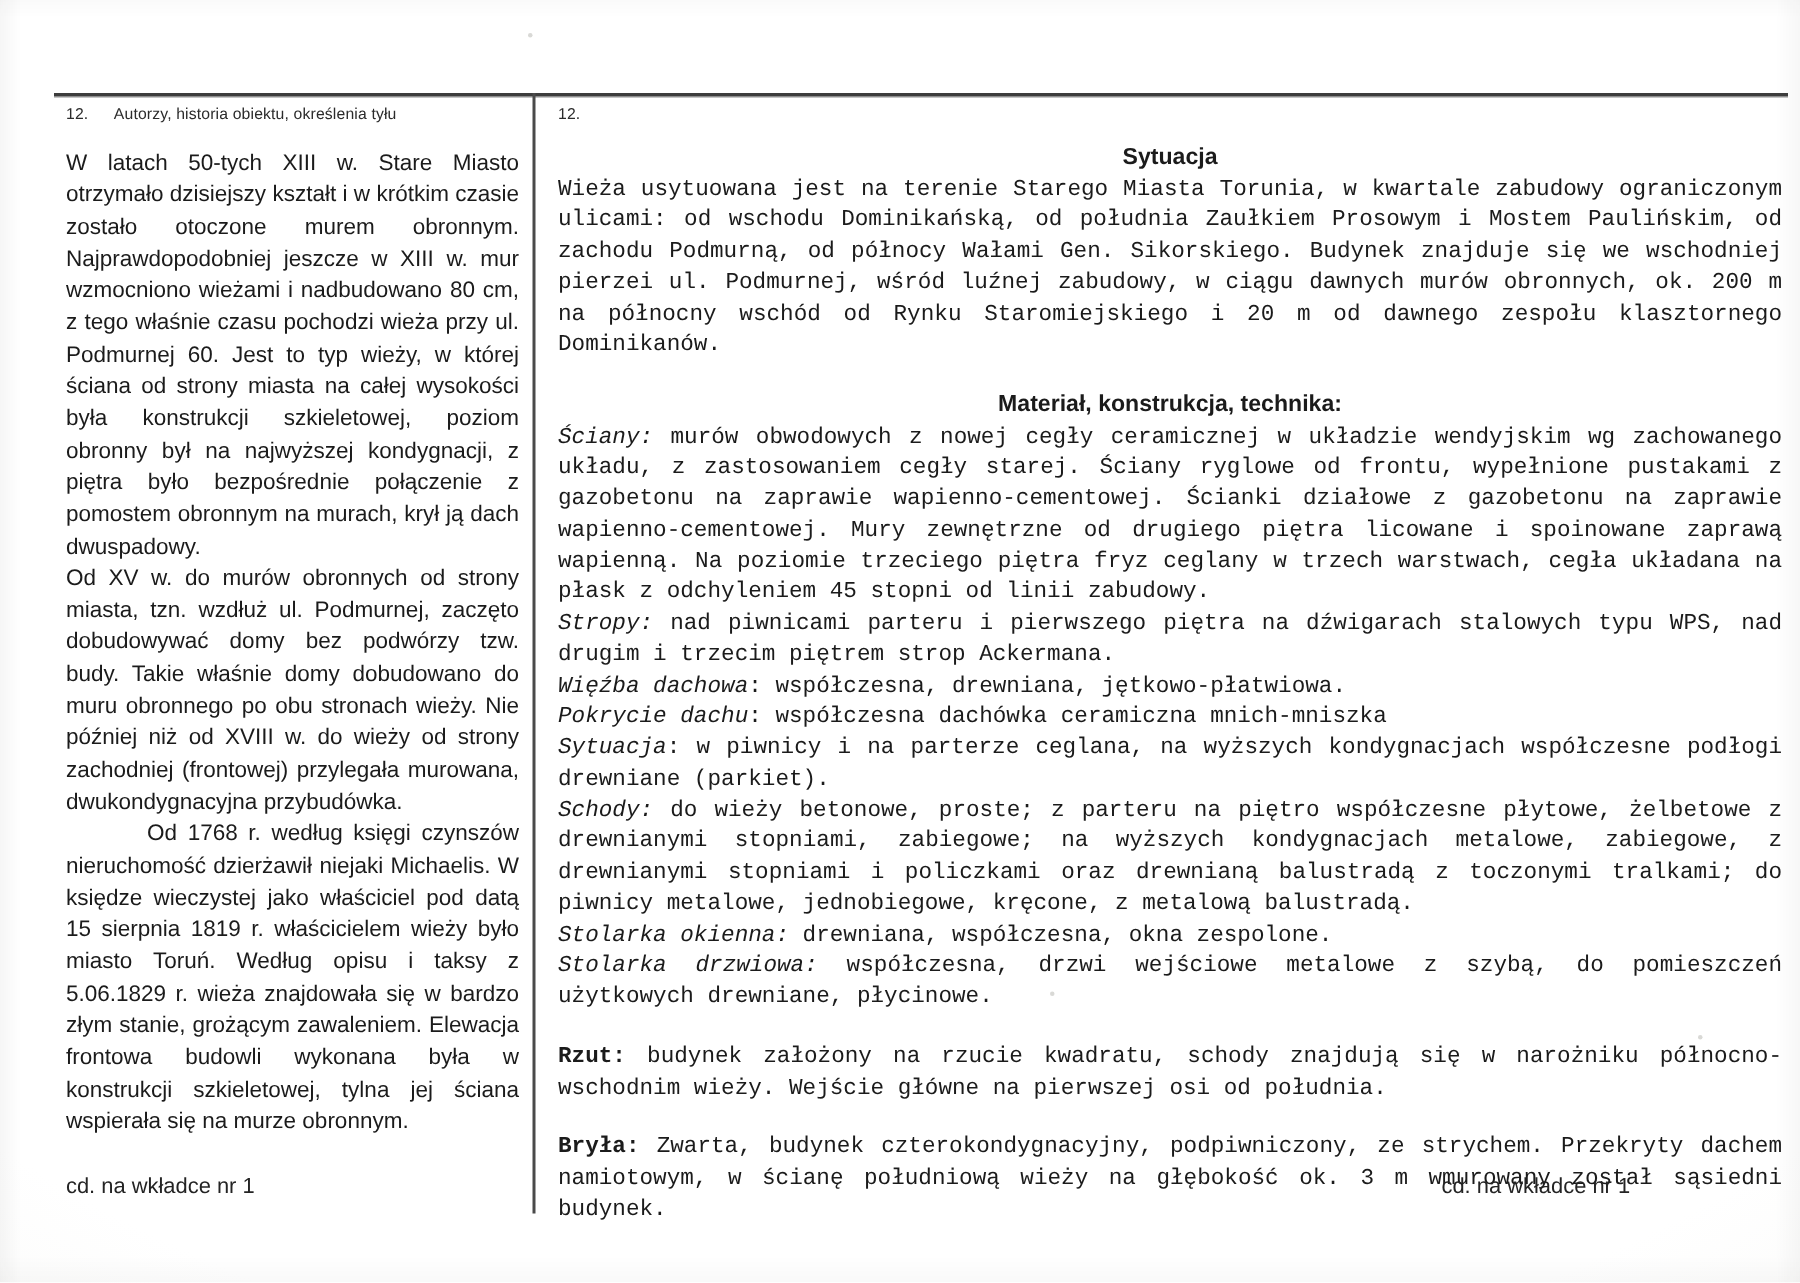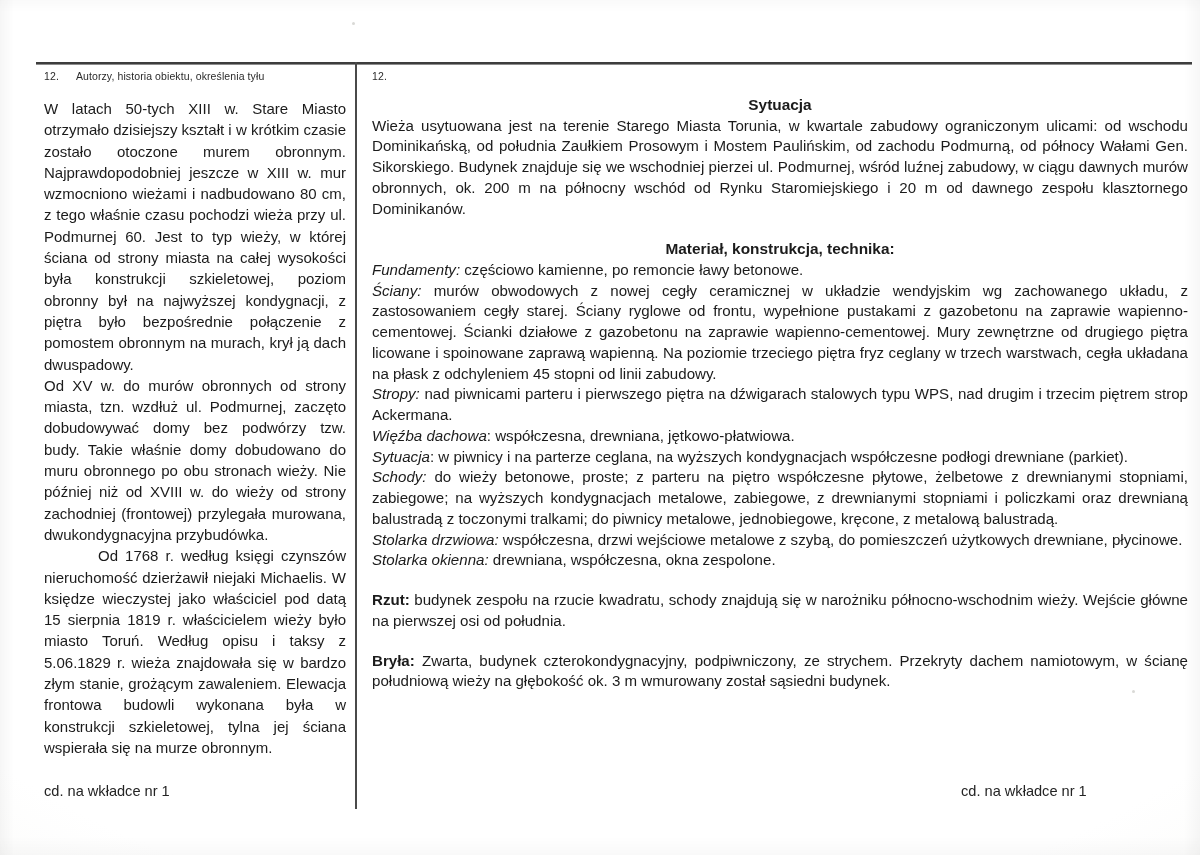--- a/index.html
+++ b/index.html
@@ -138,20 +138,21 @@
     text-align: center;
   }
   .spacer-md { height: 19px; }
 
   .term { font-style: italic; }
   .term-b { font-weight: bold; }
 
   .block {
     margin: 0;
     text-align: justify;
+    font-family: Liberation Mono, monospace;
   }
 
   .footer-left {
     position: absolute;
     left: 44px;
     top: 783px;
     font-size: 14.6px;
     color: #242424;
   }
   .footer-right {
@@ -209,40 +210,40 @@
 
         <div class="body">
 
           <h3 class="section">Sytuacja</h3>
           <p class="block">Wieża usytuowana jest na terenie Starego Miasta Torunia, w kwartale zabudowy ograniczonym ulicami: od wschodu Dominikańską, od południa Zaułkiem Prosowym i Mostem Paulińskim, od zachodu Podmurną, od północy Wałami Gen. Sikorskiego. Budynek znajduje się we wschodniej pierzei ul. Podmurnej, wśród luźnej zabudowy, w ciągu dawnych murów obronnych, ok. 200 m na północny wschód od Rynku Staromiejskiego i 20 m od dawnego zespołu klasztornego Dominikanów.</p>
 
           <div class="spacer-md"></div>
 
           <h3 class="section">Materiał, konstrukcja, technika:</h3>
 
-          <p class="block"><span class="term">Fundamenty:</span><span> częściowo kamienne, po remoncie ławy betonowe.</span></p>
 
           <p class="block"><span class="term">Ściany:</span><span> murów obwodowych z nowej cegły ceramicznej w układzie wendyjskim wg zachowanego układu, z zastosowaniem cegły starej. Ściany ryglowe od frontu, wypełnione pustakami z gazobetonu na zaprawie wapienno-cementowej. Ścianki działowe z gazobetonu na zaprawie wapienno-cementowej. Mury zewnętrzne od drugiego piętra licowane i spoinowane zaprawą wapienną. Na poziomie trzeciego piętra fryz ceglany w trzech warstwach, cegła układana na płask z odchyleniem 45 stopni od linii zabudowy.</span></p>
 
           <p class="block"><span class="term">Stropy:</span><span> nad piwnicami parteru i pierwszego piętra na dźwigarach stalowych typu WPS, nad drugim i trzecim piętrem strop Ackermana.</span></p>
 
           <p class="block"><span class="term">Więźba dachowa</span><span>: współczesna, drewniana, jętkowo-płatwiowa.</span></p>
 
+          <p class="block"><span class="term">Pokrycie dachu</span><span>: współczesna dachówka ceramiczna mnich-mniszka</span></p>
 
           <p class="block"><span class="term">Sytuacja</span><span>: w piwnicy i na parterze ceglana, na wyższych kondygnacjach współczesne podłogi drewniane (parkiet).</span></p>
 
           <p class="block"><span class="term">Schody:</span><span> do wieży betonowe, proste; z parteru na piętro współczesne płytowe, żelbetowe z drewnianymi stopniami, zabiegowe; na wyższych kondygnacjach metalowe, zabiegowe, z drewnianymi stopniami i policzkami oraz drewnianą balustradą z toczonymi tralkami; do piwnicy metalowe, jednobiegowe, kręcone, z metalową balustradą.</span></p>
 
+          <p class="block"><span class="term">Stolarka okienna:</span><span> drewniana, współczesna, okna zespolone.</span></p>
+
           <p class="block"><span class="term">Stolarka drzwiowa:</span><span> współczesna, drzwi wejściowe metalowe z szybą, do pomieszczeń użytkowych drewniane, płycinowe.</span></p>
 
-          <p class="block"><span class="term">Stolarka okienna:</span><span> drewniana, współczesna, okna zespolone.</span></p>
-
           <div class="spacer-md"></div>
 
-          <p class="block"><span class="term-b">Rzut:</span><span> budynek zespołu na rzucie kwadratu, schody znajdują się w narożniku północno-wschodnim wieży. Wejście główne na pierwszej osi od południa.</span></p>
+          <p class="block"><span class="term-b">Rzut:</span><span> budynek założony na rzucie kwadratu, schody znajdują się w narożniku północno-wschodnim wieży. Wejście główne na pierwszej osi od południa.</span></p>
 
           <div class="spacer-md"></div>
 
           <p class="block"><span class="term-b">Bryła:</span><span> Zwarta, budynek czterokondygnacyjny, podpiwniczony, ze strychem. Przekryty dachem namiotowym, w ścianę południową wieży na głębokość ok. 3 m wmurowany został sąsiedni budynek.</span></p>
 
         </div>
       </div>
 
     </div>
   </div>

